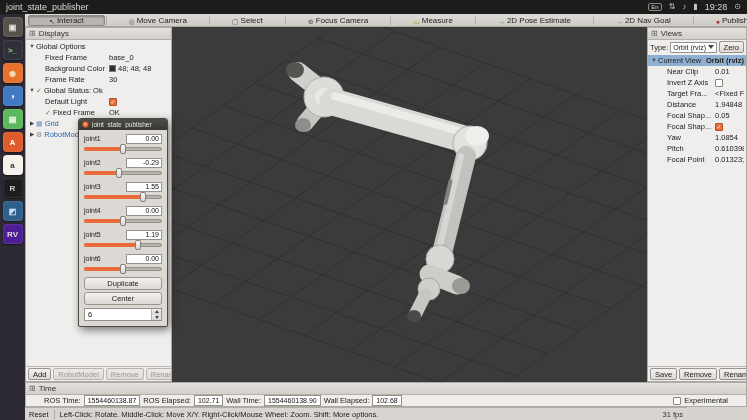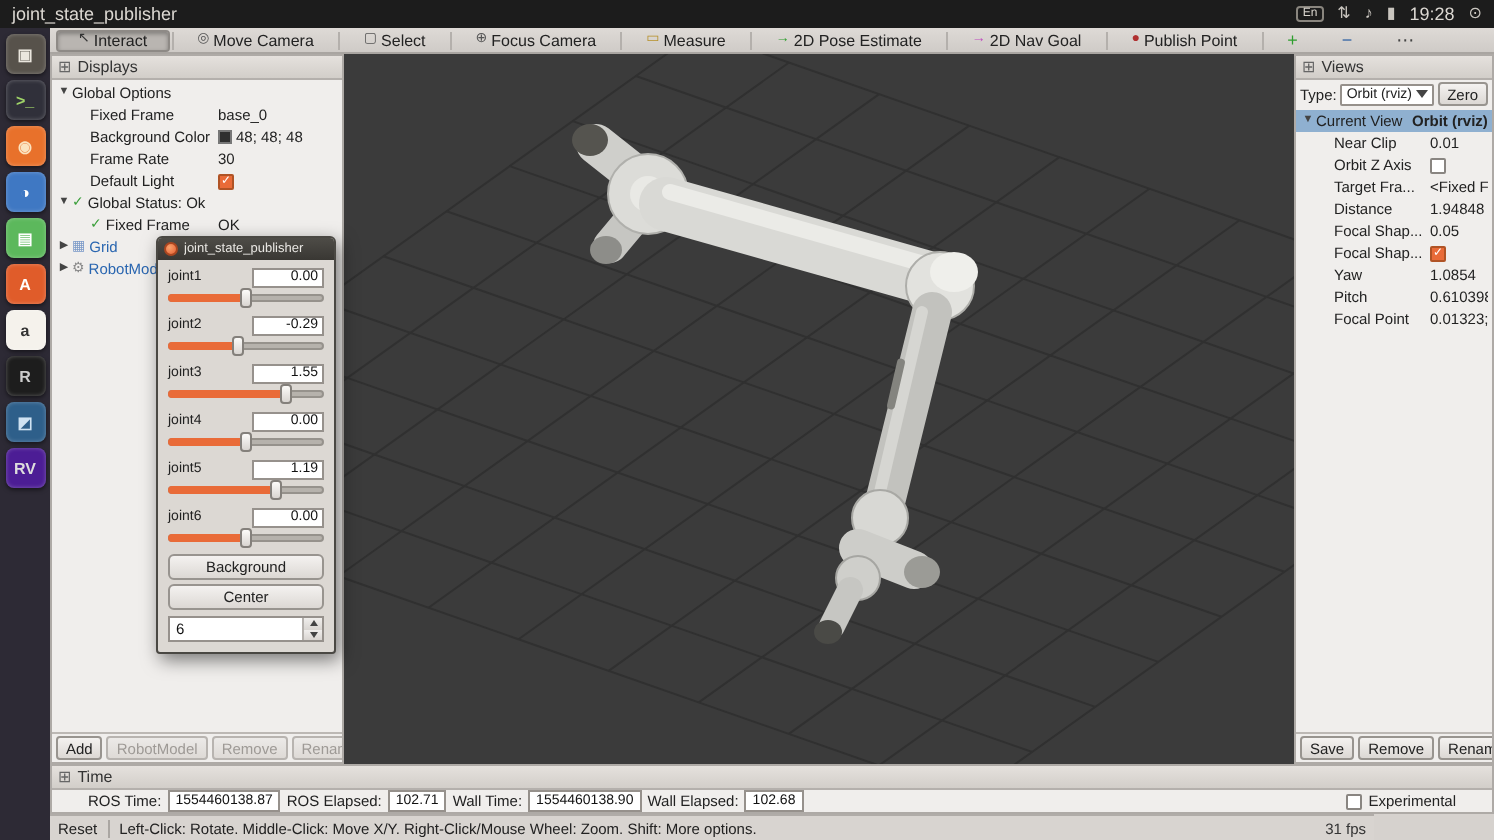--- a/index.html
+++ b/index.html
@@ -18,21 +18,21 @@
   .launcher{position:absolute;left:0;top:14px;width:25px;height:406px;background:var(--launcher-bg,#2d2a35);
     display:flex;flex-direction:column;align-items:center;padding-top:3px;gap:3px}
   .licon{width:20px;height:20px;border-radius:4px;font-size:8px;font-weight:bold;
     display:flex;align-items:center;justify-content:center;
     box-shadow:inset 0 0 2px rgba(255,255,255,.3),0 1px 2px rgba(0,0,0,.5)}
 
   
   .toolbar{position:absolute;left:25px;top:14px;width:722px;height:13px;
     background:linear-gradient(#dedad6,#cfcbc7);border-bottom:1px solid #a9a5a1;
     display:flex;align-items:center;padding:0 3px;font-size:8px;color:#222}
-  .tool{display:flex;align-items:flex-start;gap:2px;height:11px;padding:0 10px;border-radius:2px;
+  .tool{display:flex;align-items:flex-end;gap:2px;height:11px;padding:0 20px;border-radius:2px;
     border:1px solid transparent;white-space:nowrap}
   .tool.active{background:#b9b5b1;border-color:#8e8a86;box-shadow:inset 0 1px 2px rgba(0,0,0,.3)}
   .tool .g{font-size:7px;line-height:1}
   .tsep{width:1px;height:9px;background:#b4b0ac;margin:0 1px;flex:0 0 1px}
 
   
   .panel{position:absolute;background:var(--panel-bg,#f0eeec);border:1px solid #aeaaa6;
     display:flex;flex-direction:column;overflow:hidden}
   .phdr{height:12px;flex:0 0 12px;background:linear-gradient(#e5e1dd,#d2cec9);border-bottom:1px solid #b4b0ac;
     display:flex;align-items:center;font-size:8px;color:#333;padding:0 3px;gap:3px}
@@ -237,36 +237,36 @@
           <span class="exp"></span>
           <span class="indent"></span>
           <span class="name">
             <span class="ntext">Frame Rate</span>
           </span>
           <span class="val">
             <span class="vtext">30</span>
           </span>
         </div>
         <div class="trow">
-          <span class="exp"></span>
-          <span class="indent"></span>
-          <span class="name">
-            <span class="ntext">Default Light</span>
-          </span>
-          <span class="val">
-            <span class="cb checked"></span>
-          </span>
-        </div>
-        <div class="trow">
           <span class="exp">▼</span>
           <span class="name">
             <span class="checkicon">✓</span>
             <span class="ntext">Global Status: Ok</span>
           </span>
           <span class="val"></span>
+        </div>
+        <div class="trow">
+          <span class="exp"></span>
+          <span class="indent"></span>
+          <span class="name">
+            <span class="ntext">Default Light</span>
+          </span>
+          <span class="val">
+            <span class="cb checked"></span>
+          </span>
         </div>
         <div class="trow">
           <span class="exp"></span>
           <span class="indent"></span>
           <span class="name">
             <span class="checkicon">✓</span>
             <span class="ntext">Fixed Frame</span>
           </span>
           <span class="val">
             <span class="vtext">OK</span>
@@ -389,21 +389,21 @@
             <span class="ntext">Near Clip</span>
           </span>
           <span class="val">
             <span class="vtext">0.01</span>
           </span>
         </div>
         <div class="trow">
           <span class="exp"></span>
           <span class="indent"></span>
           <span class="name">
-            <span class="ntext">Orbit Z Axis</span>
+            <span class="ntext">Invert Z Axis</span>
           </span>
           <span class="val">
             <span class="cb"></span>
           </span>
         </div>
         <div class="trow">
           <span class="exp"></span>
           <span class="indent"></span>
           <span class="name">
             <span class="ntext">Target Fra...</span>
@@ -547,21 +547,21 @@
               <span class="jname">joint6</span>
               <span class="jval">0.00</span>
             </div>
             <div class="jslider">
               <div class="jgroove"></div>
               <div class="jfill" style="width: 50%;"></div>
               <div class="jhandle" style="left: 50%;"></div>
             </div>
           </div>
         </div>
-      <div class="dbtn">Background</div>
+      <div class="dbtn">Duplicate</div>
       <div class="dbtn">Center</div>
       <div class="spin">
         <span class="sval">6</span>
         <span class="arrows">
           <div>
               <span class="arrow-up-s"></span>
             </div>
           <div>
               <span class="arrow-down-s"></span>
             </div>

